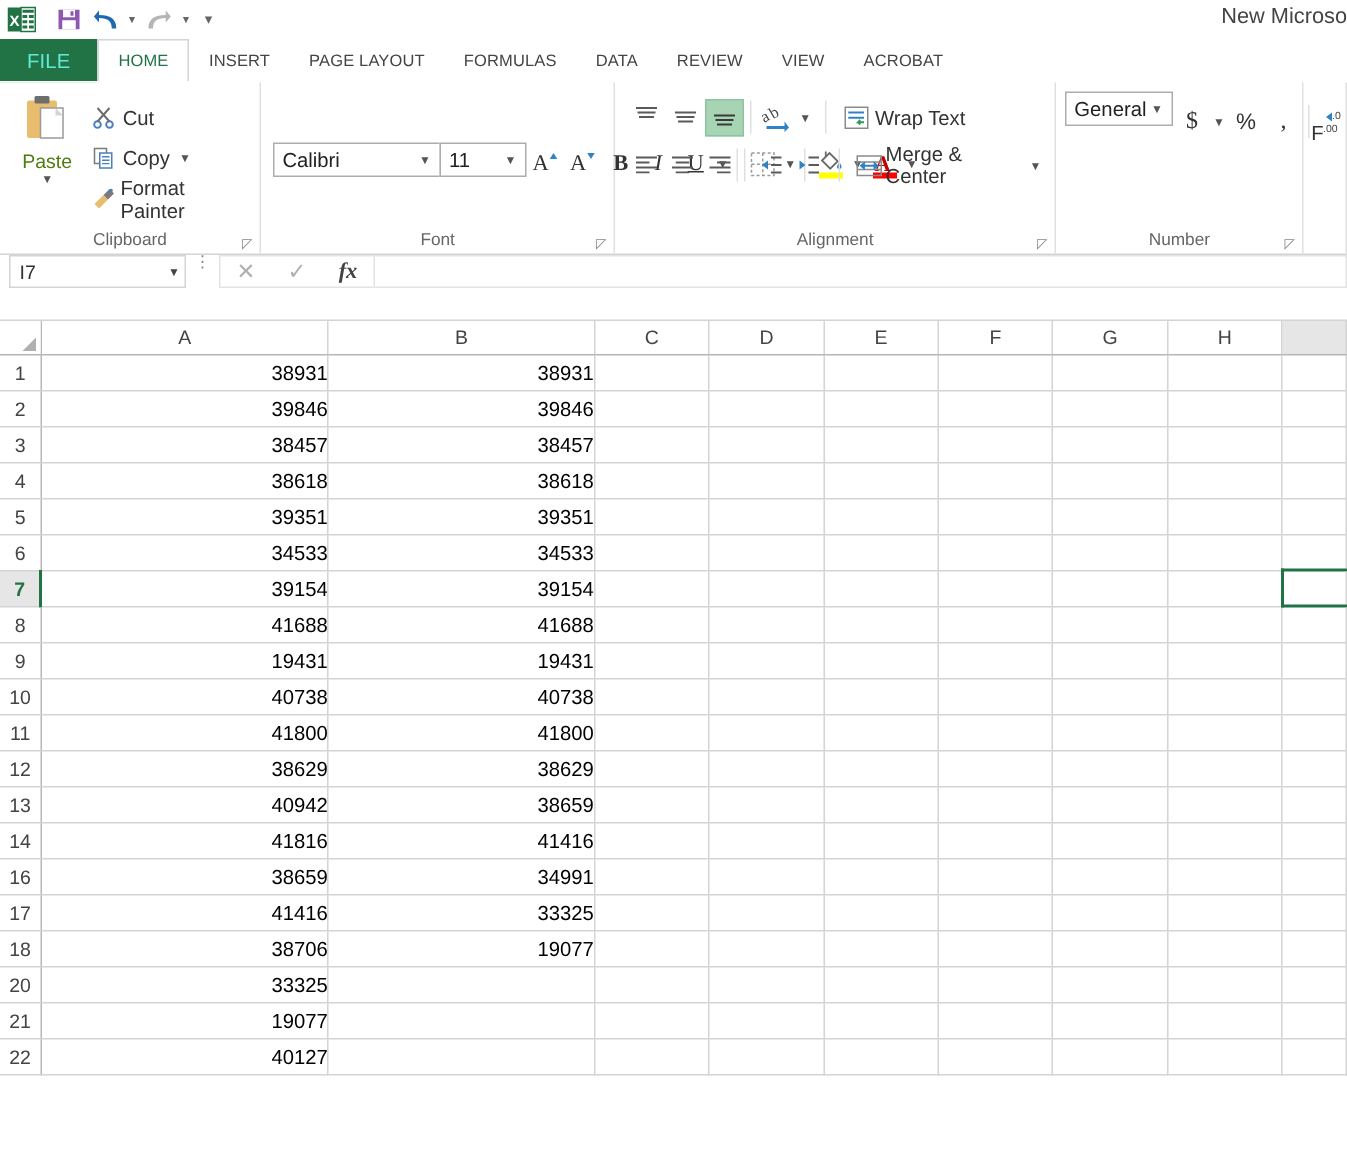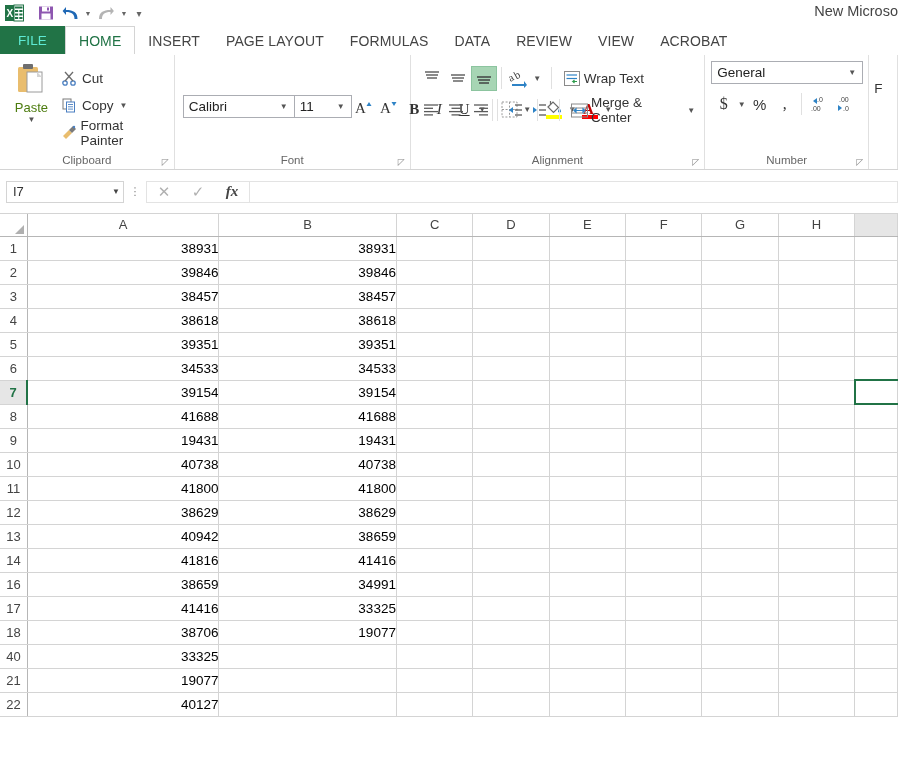--- a/index.html
+++ b/index.html
@@ -48,21 +48,21 @@
     background: #ffffff;
     position: relative;
   }
   .tabstrip:after {
     content: ""; position: absolute; left: 0; right: 0; bottom: 0;
     height: 1px; background: #ffffff;
   }
   .tab {
     display: flex; align-items: center; justify-content: center;
     padding: 0 13px;
-    font-size: 14px; color: #444;
+    font-size: 11px; color: #444;
     letter-spacing: 0.1px;
     cursor: default;
     white-space: nowrap;
   }
   .tab.file {
     background: #217346; color: #5eead4; font-size: 13.5px;
     padding: 0 18px;
   }
   .tab.active {
     color: #217346;
@@ -160,21 +160,21 @@
   .num-row2 { display: flex; align-items: center; height: 28px; margin-top: 6px; }
   .cur-sym { font-size: 16px; color: #333; font-family: "Liberation Serif", serif;}
 
   
   .g-styles { width: 30px; overflow: hidden; }
 
   
   .formulabar {
     height: 44px; width: 898px;
     background: #fff;
-    display: flex; align-items: center;
+    display: flex; align-items: flex-start;
     border-bottom: 1px solid #d4d4d4;
     padding: 0 0 0 6px;
   }
   .namebox {
     width: 118px; height: 22px; border: 1px solid #d4d4d4; background: #fff;
     display: flex; align-items: center; justify-content: space-between;
     padding: 0 3px 0 6px; font-size: 13px; color: #333;
   }
   .namebox .cb-caret { font-size: 8px; color: #444; }
   .fb-dots {
@@ -525,21 +525,21 @@
         </div>
       </div>
     </div>
     <div class="group-label">
       <span>Alignment</span>
       <span class="dialog-launcher">◸</span>
     </div>
   </div>
 
   <div class="group g-number">
-    <div class="group-body" style="flex-direction:column; padding-left:6px;">
+    <div class="group-body" style="flex-direction:row; padding-left:6px;">
       <div class="combo num-combo">
         <span>General</span>
         <span class="cb-caret">▼</span>
       </div>
       <div class="num-row2">
         <div class="ic-btn cur-sym">$</div>
         <div class="mini-caret">▼</div>
         <div class="ic-btn" style="font-size:15px;color:#333;">
           <span>%</span>
         </div>
@@ -808,21 +808,21 @@
           <td class="cell w-b">19077</td>
           <td class="cell w-std"></td>
           <td class="cell w-std"></td>
           <td class="cell w-std"></td>
           <td class="cell w-std"></td>
           <td class="cell w-std"></td>
           <td class="cell w-std"></td>
           <td class="cell w-last"></td>
         </tr>
         <tr>
-          <td class="rowhead">40</td>
+          <td class="rowhead">20</td>
           <td class="cell w-a">33325</td>
           <td class="cell w-b"></td>
           <td class="cell w-std"></td>
           <td class="cell w-std"></td>
           <td class="cell w-std"></td>
           <td class="cell w-std"></td>
           <td class="cell w-std"></td>
           <td class="cell w-std"></td>
           <td class="cell w-last"></td>
         </tr>

